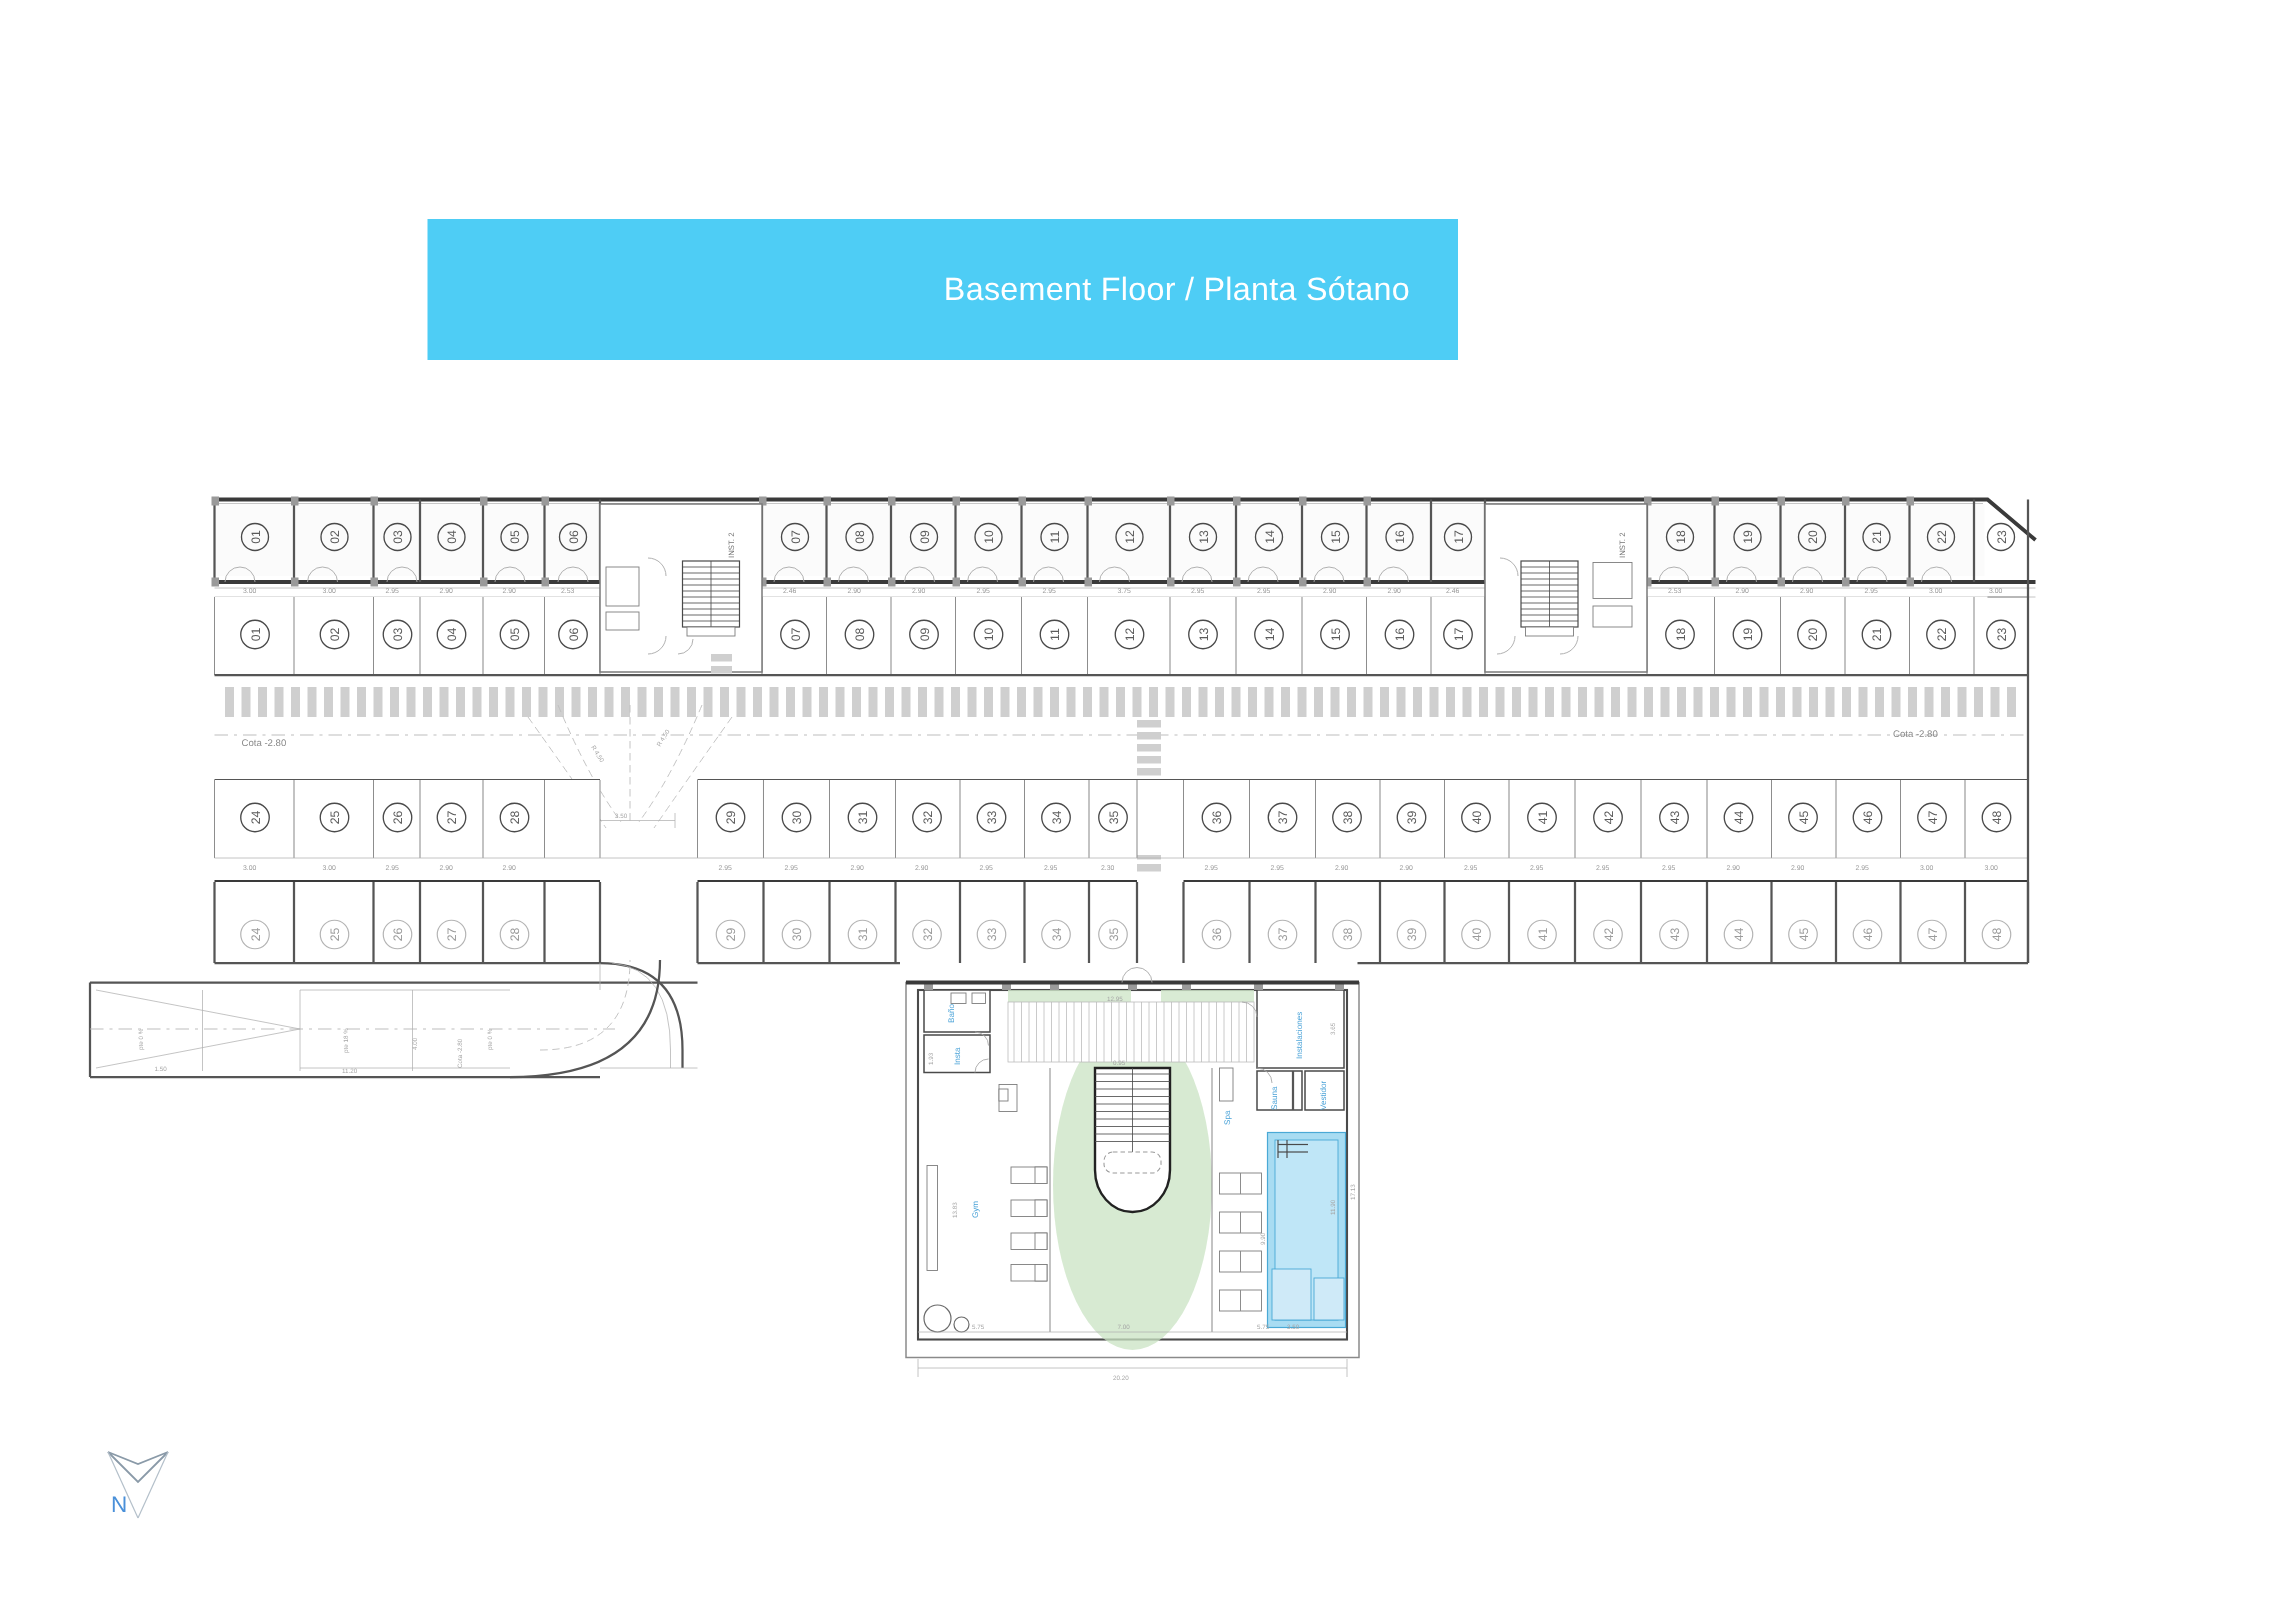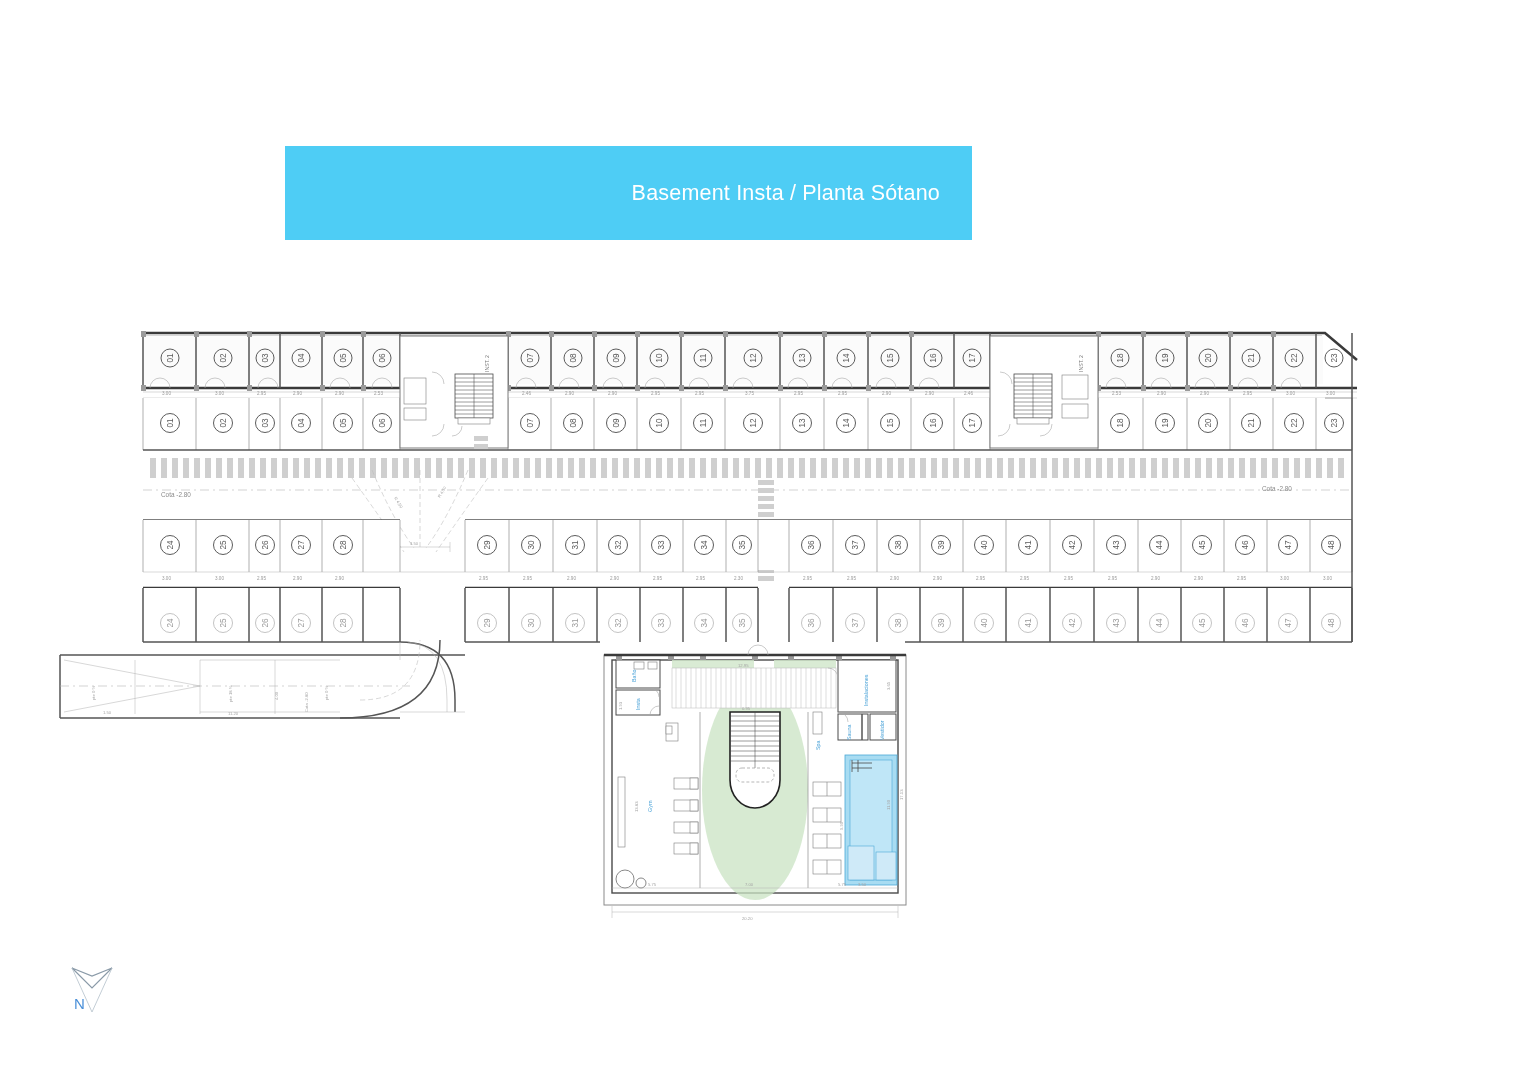--- a/index.html
+++ b/index.html
@@ -73,21 +73,21 @@
     position:absolute; left:74px; top:995px;
     color:#4a90d9; font-size:15px; font-family:"Liberation Sans", sans-serif;
   }
 </style>
 </head>
 <body>
 
 <div id="page">
 
   <div id="title-banner">
-    <span id="title-text">Basement Insta / Planta Sótano</span>
+    <span id="title-text">Basement Floor / Planta Sótano</span>
   </div>
 
   <div id="plan-wrap">
   <svg width="1527" height="1080" viewBox="0 0 1527 1080" xmlns="http://www.w3.org/2000/svg">
 
     <defs>
       <pattern id="stairhatch" width="3" height="3" patternUnits="userSpaceOnUse">
         <path d="M0,0 L0,3" stroke="#6a6a6a" stroke-width="0.5"></path>
       </pattern>
     </defs>

